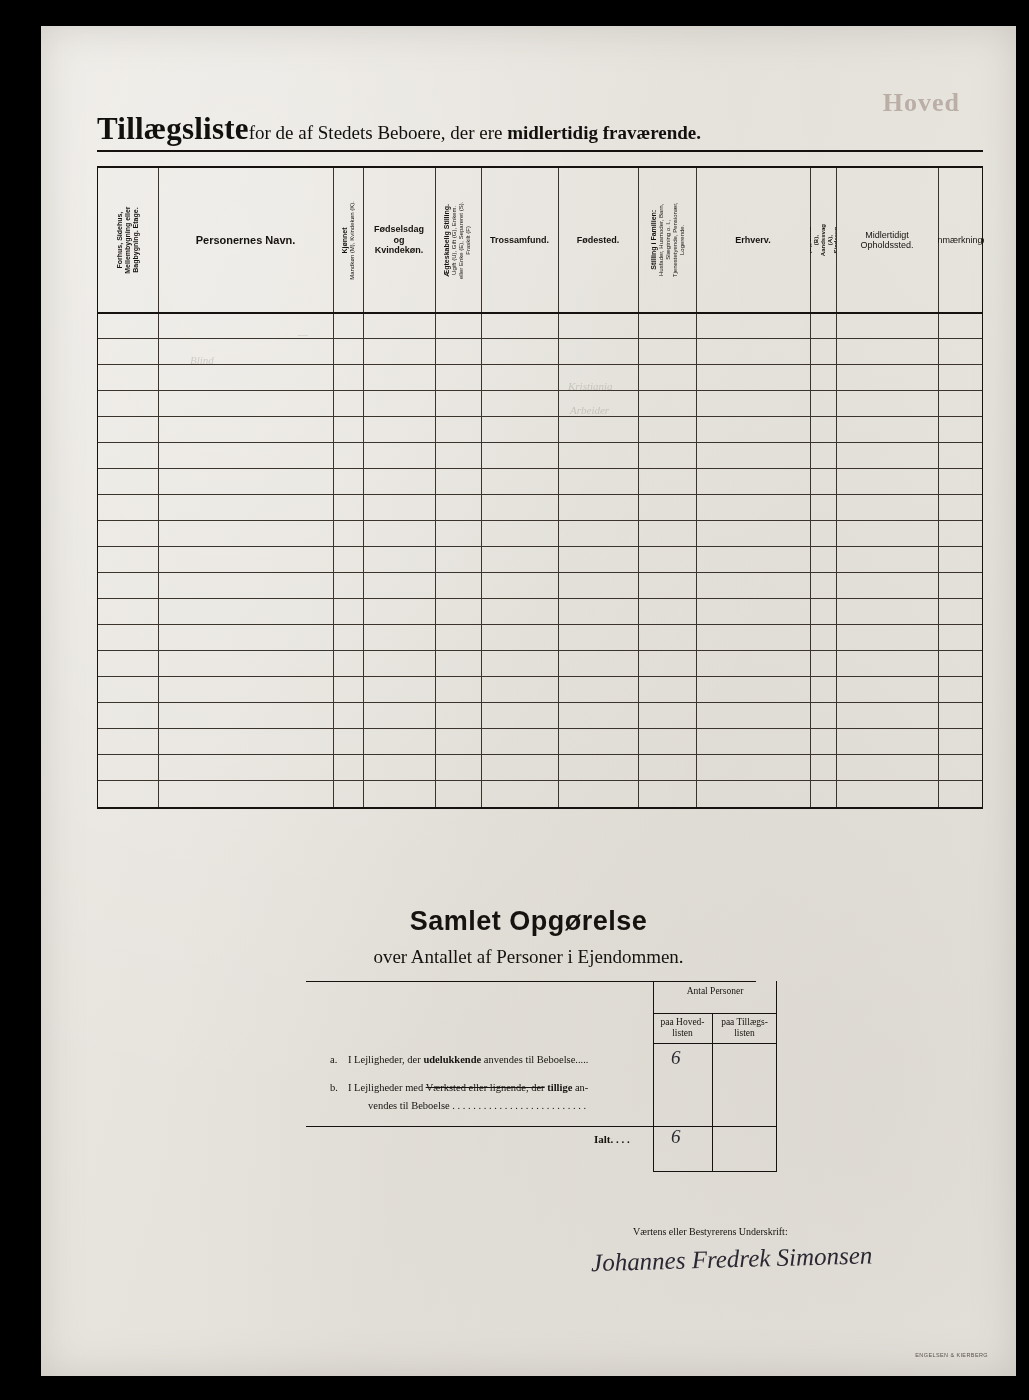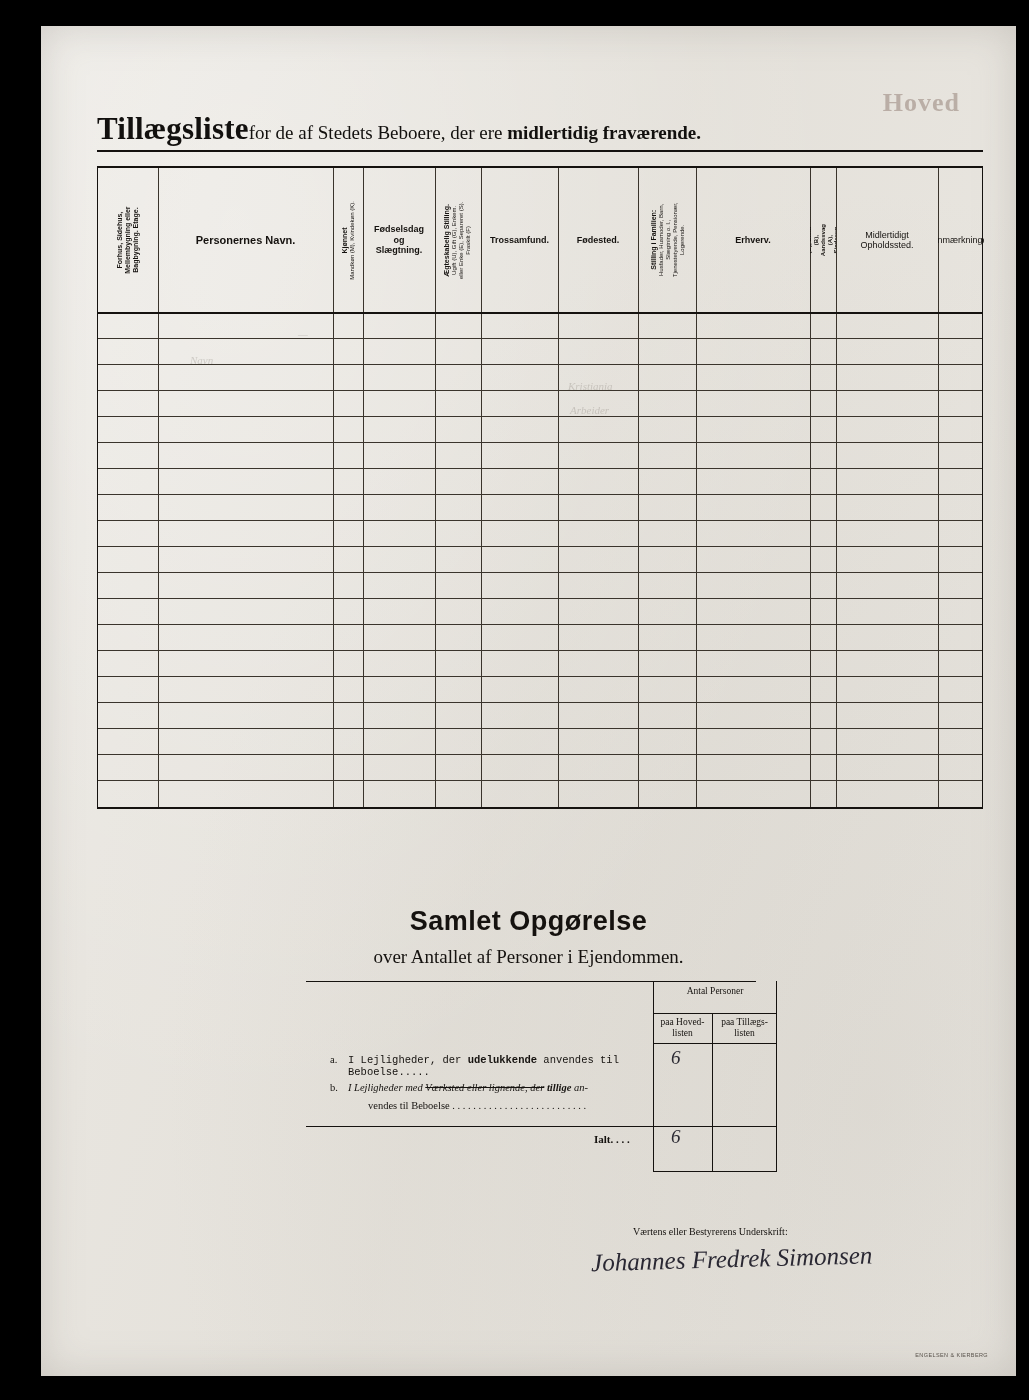--- a/index.html
+++ b/index.html
@@ -287,21 +287,21 @@
         <span class="rot f7 b">
           <span class="lbl">Kjønnet</span>
           <span class="lbl" style="font-size:6px;font-weight:normal">Mandkøn (M), Kvindekøn (K).</span>
         </span>
       </div>
 
       <div class="hcell" style="left:265px;top:0;width:72px;height:144px;">
         <span class="f9 b">
           <span class="lbl">Fødselsdag</span>
           <span class="lbl">og</span>
-          <span class="lbl">Slægtning.</span>
+          <span class="lbl">Kvindekøn.</span>
         </span>
       </div>
 
       <div class="hcell" style="left:337px;top:0;width:46px;height:144px;">
         <span class="rot f7">
           <span class="lbl b">Ægteskabelig Stilling.</span>
           <span class="lbl" style="font-size:6px">Ugift (U), Gift (G), Enkem.</span>
           <span class="lbl" style="font-size:6px">eller Enke (E), Separeret (S).</span>
           <span class="lbl" style="font-size:6px">Fraskilt (F)</span>
         </span>
@@ -337,21 +337,21 @@
         <span>
           <span class="lbl">Midlertidigt</span>
           <span class="lbl">Opholdssted.</span>
         </span>
       </div>
 
       <div class="hcell f9" style="left:840px;top:0;width:46px;height:144px;">
         <span>Anmærkninger</span>
       </div>
 
-      <div class="ghost" style="left:92px;top:186px;">Navn</div>
+      <div class="ghost" style="left:92px;top:186px;">Blind</div>
       <div class="ghost" style="left:470px;top:212px;">Kristiania</div>
       <div class="ghost" style="left:472px;top:236px;">Arbeider</div>
       <div class="ghost" style="left:200px;top:160px;">—</div>
     </div>
 
     <div id="sum-title">Samlet Opgørelse</div>
     <div id="sum-sub">over Antallet af Personer i Ejendommen.</div>
 
     <div id="sumbox">
 
@@ -368,27 +368,27 @@
       <div class="colhead" style="left:347px;top:36px;width:59px;">
         <span>paa Hoved-</span><br>
         <span>listen</span>
       </div>
       <div class="colhead" style="left:407px;top:36px;width:63px;">
         <span>paa Tillægs-</span><br>
         <span>listen</span>
       </div>
 
       <div class="sumlabel" style="left:24px;top:73px;">a.</div>
-      <div class="sumlabel" style="left:42px;top:73px;width:300px;font-family:Liberation Mono, monospace;">
+      <div class="sumlabel" style="left:42px;top:73px;width:300px;">
         <span>I Lejligheder, der </span><span style="font-weight:bold">udelukkende</span><span> anvendes til Beboelse.....</span>
       </div>
       <div class="sumvalue" style="left:365px;top:66px;">6</div>
 
       <div class="sumlabel" style="left:24px;top:101px;">b.</div>
-      <div class="sumlabel" style="left:42px;top:101px;width:305px;font-style:italic;">
+      <div class="sumlabel" style="left:42px;top:101px;width:305px;">
         <span>I Lejligheder med </span><span class="strike">Værksted eller lignende, der</span><span style="font-weight:bold"> tillige</span><span> an-</span>
       </div>
       <div class="sumlabel" style="left:62px;top:119px;width:290px;">vendes til Beboelse . . . . . . . . . . . . . . . . . . . . . . . . . .</div>
 
       <div class="sumlabel b" style="left:288px;top:152px;font-size:11px;">Ialt. . . .</div>
       <div class="sumvalue" style="left:365px;top:145px;">6</div>
     </div>
 
     <div id="signlabel">Værtens eller Bestyrerens Underskrift:</div>
     <div id="signature">Johannes Fredrek Simonsen</div>

